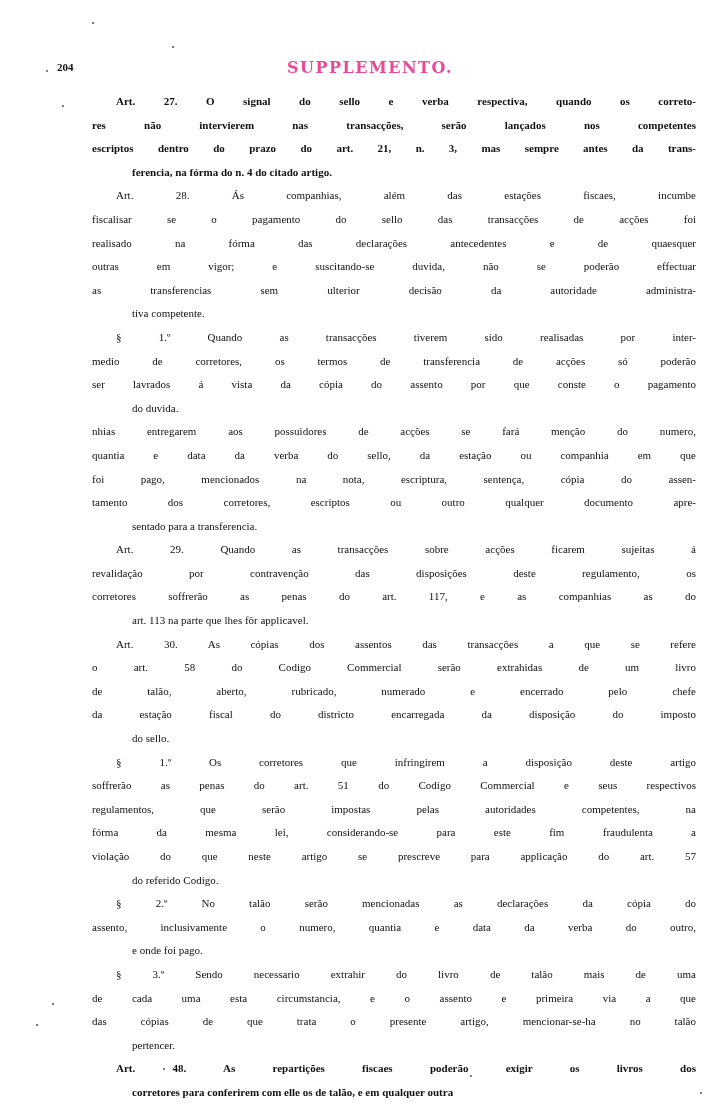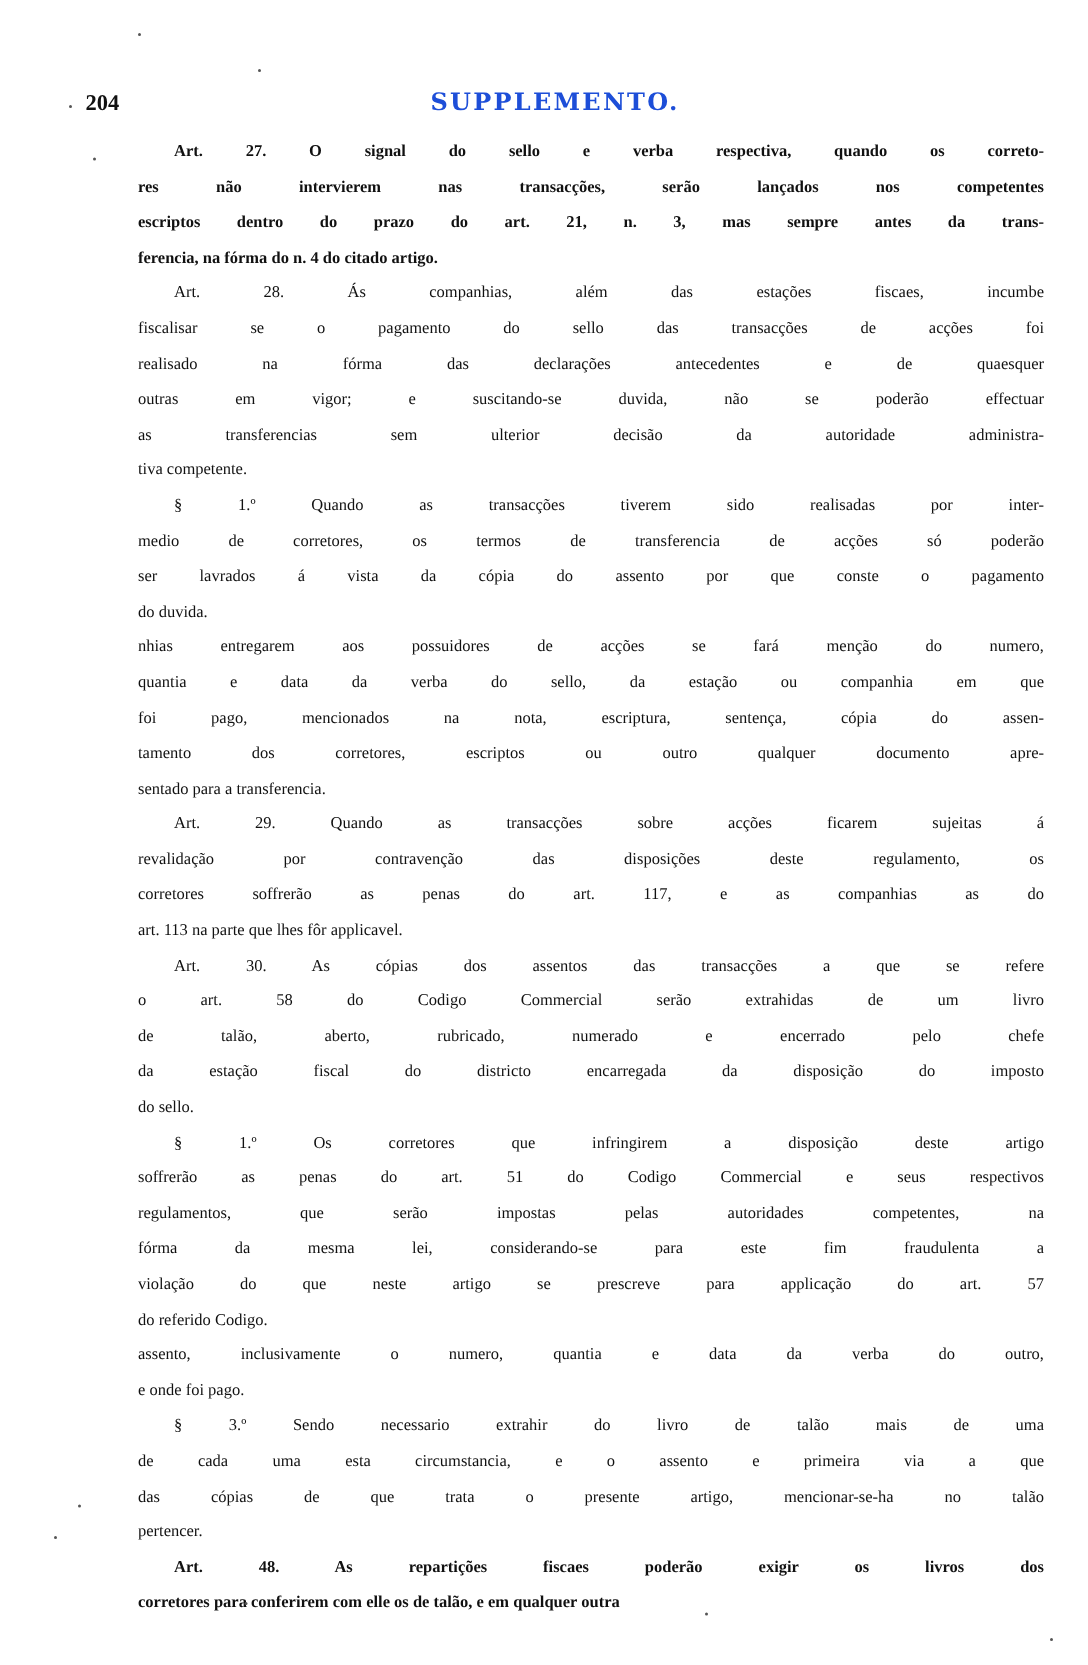--- a/index.html
+++ b/index.html
@@ -1,28 +1,28 @@
 <!DOCTYPE html>
 <html><head>
 <meta charset="utf-8">
 <style>
   html, body { margin: 0; padding: 0; background: #ffffff; }
   body { width: 725px; height: 1110px; position: relative; overflow: hidden;
          font-family: "DejaVu Serif", "Liberation Serif", serif; color: #111; }
   .page { position: absolute; left: 0; top: 0; width: 725px; height: 1110px; }
   .running-head { position: absolute; top: 58px; left: 0; width: 725px; height: 24px; }
   .page-number { position: absolute; left: 57px; top: 3px; font-family: "Liberation Serif", serif;
-                 font-weight: bold; font-size: 15px; color: #111; }
+                 font-weight: bold; font-size: 11px; color: #111; }
   .head-title { position: absolute; left: 287px; top: 0px; font-family: "DejaVu Serif", serif;
-                font-weight: bold; font-size: 16px; letter-spacing: 1.5px; color: #1d4ed8; }
+                font-weight: bold; font-size: 16px; letter-spacing: 1.5px; color: #ec4899; }
   .body-text { position: absolute; left: 92px; top: 90px; width: 604px; }
   .line { display: block; height: 23.6px; line-height: 23.6px; font-size: 11px;
           white-space: nowrap; text-align: justify; text-align-last: justify;
           font-family: "Liberation Serif", serif; }
-  .line.last { text-align-last: left; }
+  .line.last { text-align-last: left; margin-left: 40px; }
   .line.indent { padding-left: 24px; }
   .bold { font-weight: bold; font-family: "Liberation Serif", serif; }
   .para { display: block; }
   .speck { position: absolute; width: 2px; height: 2px; background: #555; border-radius: 1px; }
 </style>
 </head>
 <body>
 
 <div class="page">
 
@@ -74,20 +74,21 @@
       </div>
       <div class="para">
         <span class="line indent">§ 1.º Os corretores que infringirem a disposição deste artigo</span>
         <span class="line">soffrerão as penas do art. 51 do Codigo Commercial e seus respectivos</span>
         <span class="line">regulamentos, que serão impostas pelas autoridades competentes, na</span>
         <span class="line">fórma da mesma lei, considerando-se para este fim fraudulenta a</span>
         <span class="line">violação do que neste artigo se prescreve para applicação do art. 57</span>
         <span class="line last">do referido Codigo.</span>
       </div>
       <div class="para">
+        <span class="line indent">§ 2.º No talão serão mencionadas as declarações da cópia do</span>
         <span class="line">assento, inclusivamente o numero, quantia e data da verba do outro,</span>
         <span class="line last">e onde foi pago.</span>
       </div>
       <div class="para">
         <span class="line indent">§ 3.º Sendo necessario extrahir do livro de talão mais de uma</span>
         <span class="line">de cada uma esta circumstancia, e o assento e primeira via a que</span>
         <span class="line">das cópias de que trata o presente artigo, mencionar-se-ha no talão</span>
         <span class="line last">pertencer.</span>
       </div>
       <div class="para bold">

